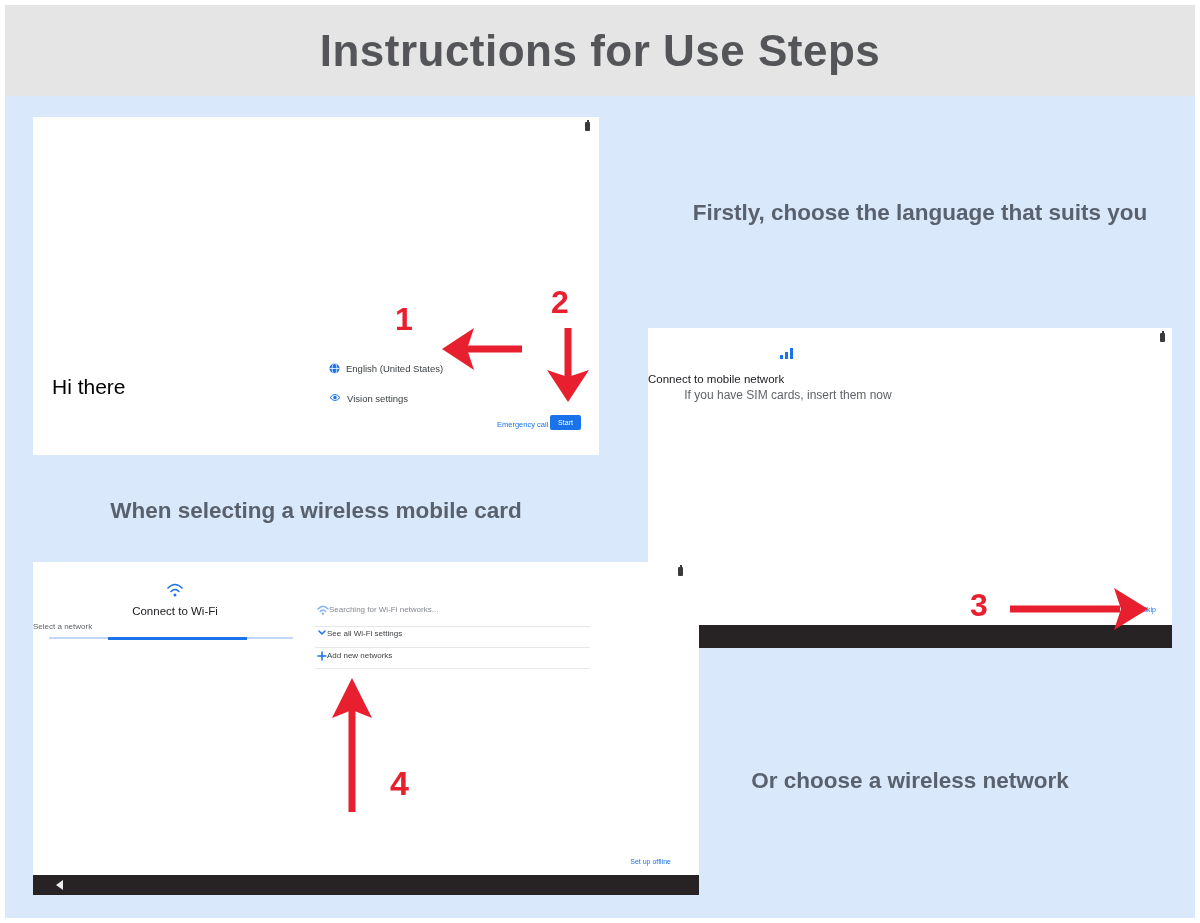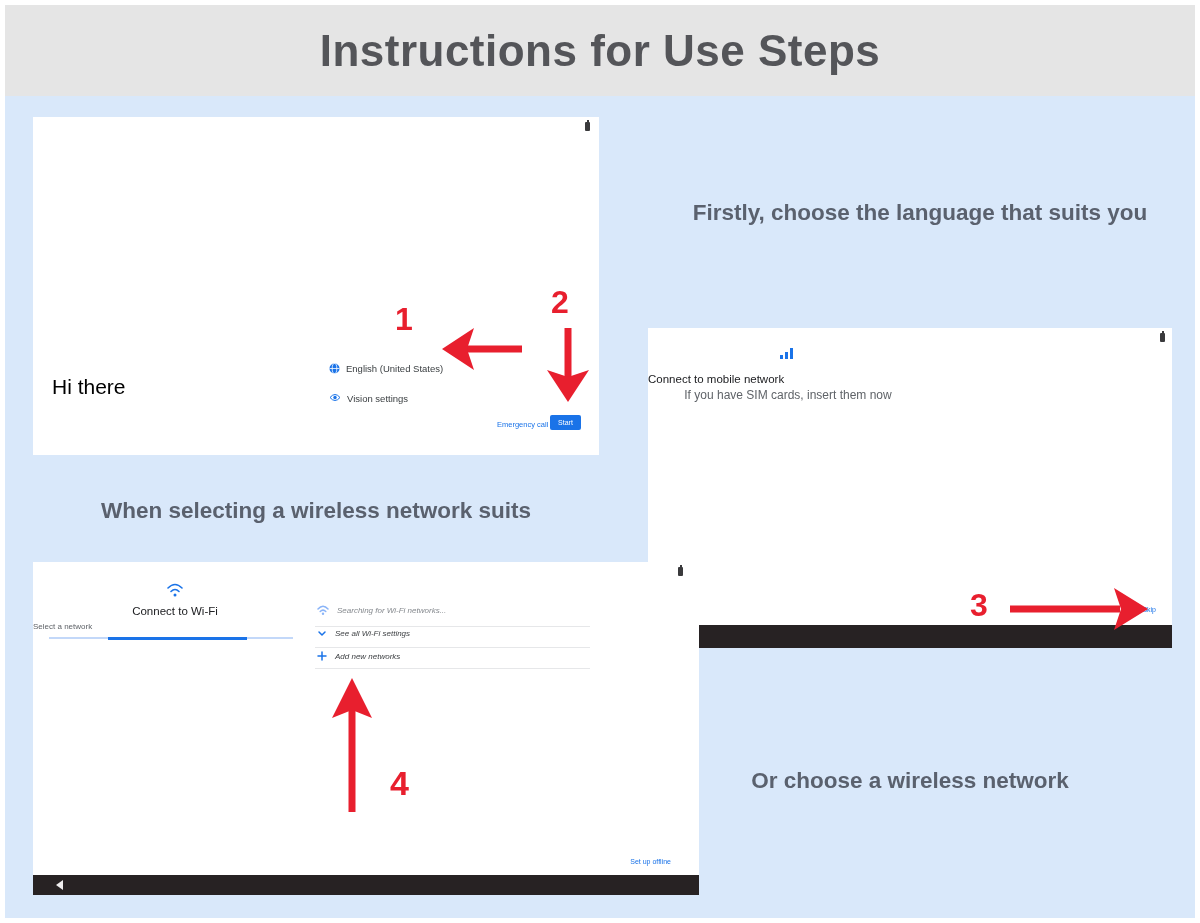--- a/index.html
+++ b/index.html
@@ -23,21 +23,21 @@
   .battery{position:absolute;width:5px;height:9px;background:#3a3a3c;border-radius:1px;}
   .battery::before{content:"";position:absolute;left:1.5px;top:-2px;width:2px;height:2px;background:#3a3a3c;}
 
   
   .big-title{font-size:21px;color:#000000;}
   .scr-title{font-size:11.5px;font-weight:500;color:#202124;}
   .scr-sub{font-size:12px;color:#5f6368;}
   .link-blue{font-size:7px;color:#1a73e8;font-weight:500;}
   .opt-row{display:flex;align-items:flex-start;gap:6px;margin-top:12px;}
   .opt-label{font-size:9.5px;color:#3c4043;}
-  .list-row{display:flex;align-items:center;gap:8px;font-style:italic;}
+  .list-row{display:flex;align-items:flex-start;}
   .list-label{font-size:8px;color:#3f4245;}
   .list-label.muted{color:#85898e;}
   .divider{position:absolute;height:1px;background:#e6e7e9;}
 
   .btn-start{
     display:flex;align-items:center;justify-content:center;
     background:#1a73e8;border-radius:2px;color:#ffffff;font-size:7px;
   }
 
   .navbar{position:absolute;left:0;bottom:0;width:100%;background:#272223;}
@@ -150,21 +150,21 @@
   <div class="divider" style="left:282px;top:106px;width:275px;"></div>
 
   <div class="abs link-blue" style="right:28px;top:296px;">Set up offline</div>
 
   <div class="navbar" style="height:20px;">
     <span class="back-tri" style="left:23px;top:5px;"></span>
   </div>
 </div>
 
 <div class="caption" style="left:656px;top:200px;width:528px;">Firstly, choose the language that suits you</div>
-<div class="caption" style="left:33px;top:498px;width:566px;">When selecting a wireless network suits</div>
+<div class="caption" style="left:33px;top:498px;width:566px;">When selecting a wireless mobile card</div>
 <div class="caption" style="left:648px;top:768px;width:524px;">Or choose a wireless network</div>
 
 <div class="num" style="left:395px;top:303px;">1</div>
 <div class="num" style="left:551px;top:286px;">2</div>
 <div class="num" style="left:970px;top:589px;">3</div>
 <div class="num" style="left:390px;top:766px;font-size:34px;">4</div>
 
 <svg class="arrow-svg" style="left:440px;top:327px;" width="84" height="44" viewBox="0 0 84 44">
   <line x1="26" y1="22" x2="82" y2="22" stroke="#e81f2e" stroke-width="7"></line>
   <polygon points="2,22 34,1 27,22 34,43" fill="#e81f2e"></polygon>

